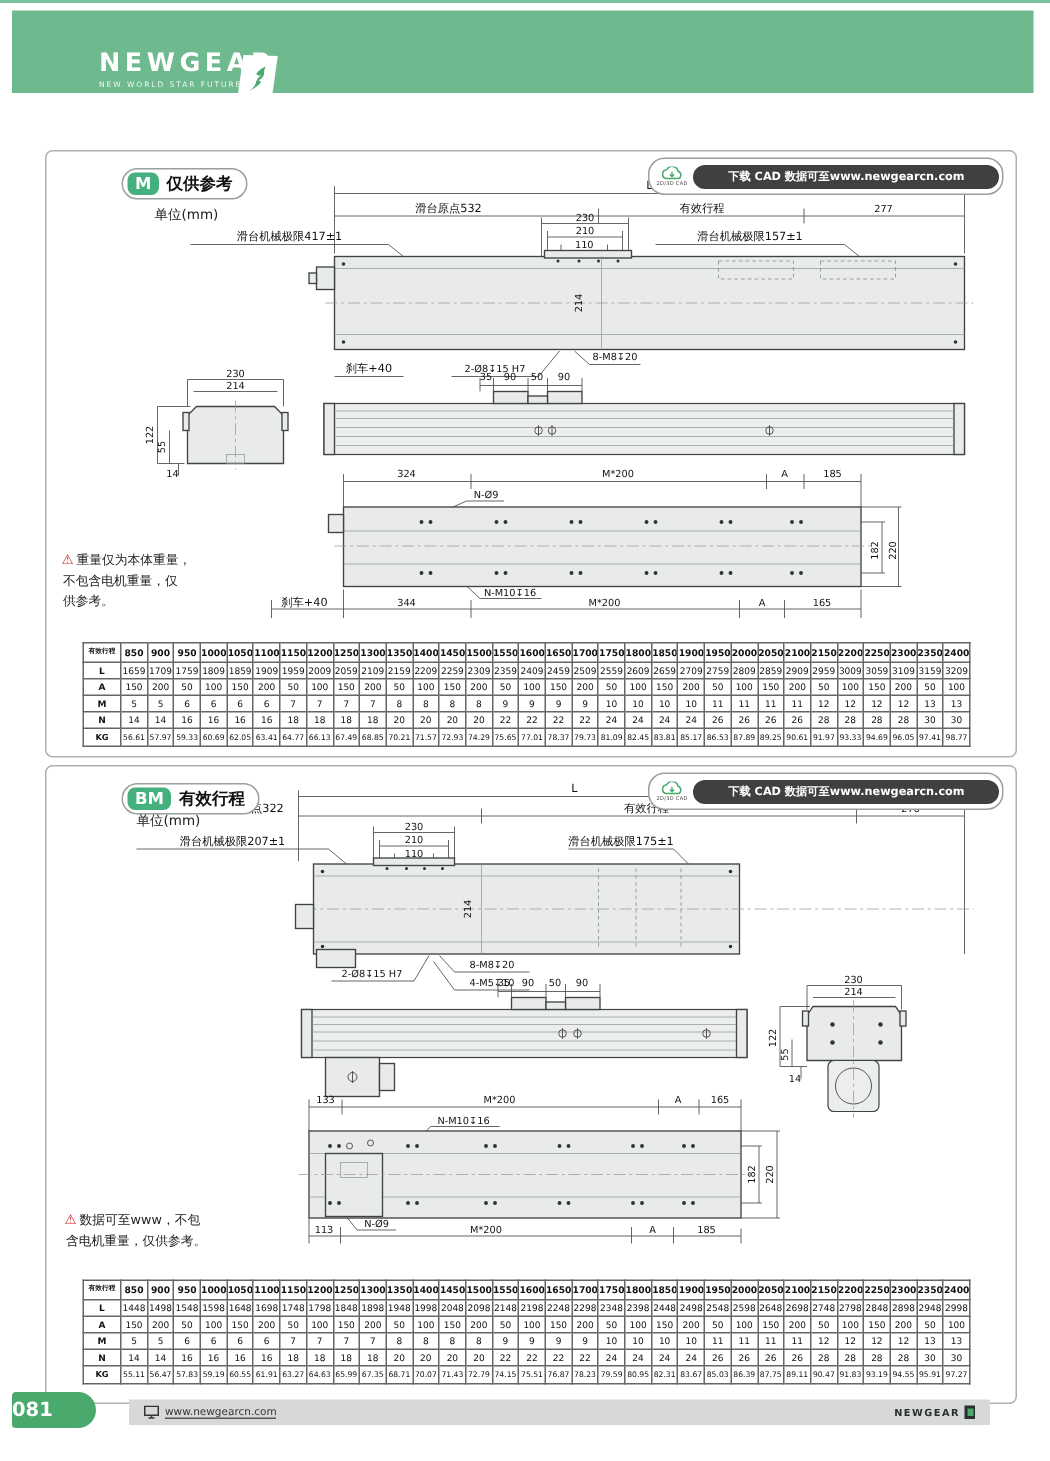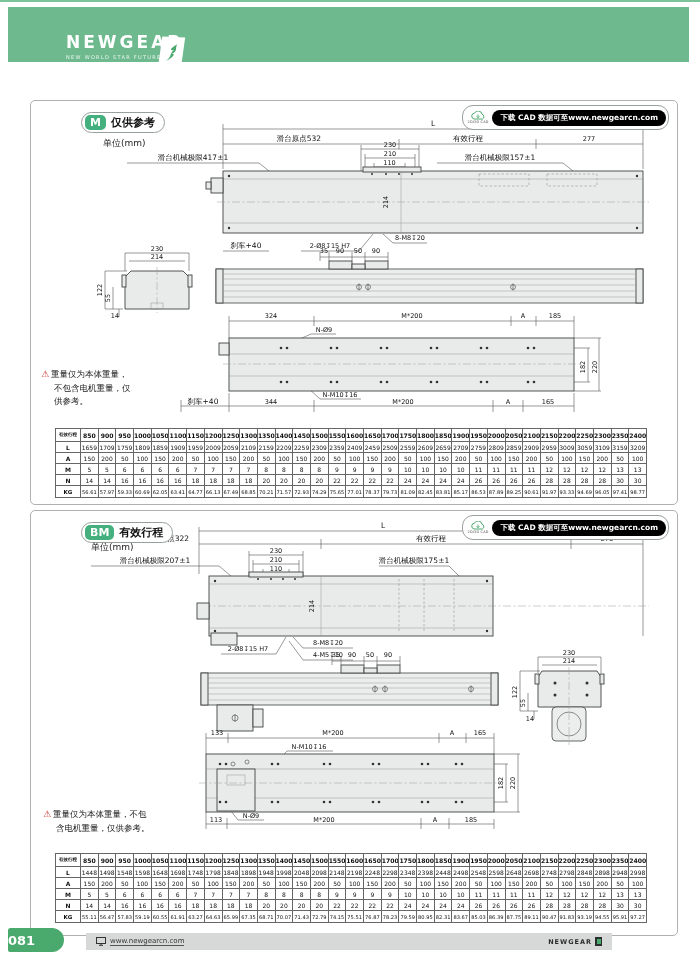--- a/index.html
+++ b/index.html
@@ -22,26 +22,26 @@
              border:1.5px solid #98a09c;border-radius:12px;background:#fff;padding:2px 9px 2px 3px;z-index:3}
   .badge-letter{background:#44b07e;color:#fff;font-weight:bold;font-size:11px;border-radius:5px;padding:1px 5px}
   .badge-title{font-weight:bold;font-size:11px;color:#111}
   .unit{position:absolute;font-size:9px;color:#222;z-index:3}
   #sec-m .unit{left:72px;top:36px}
   #sec-bm .unit{left:60px;top:30px}
   .cad{position:absolute;right:8px;top:4px;height:21px;border:1px solid #9aa19d;border-radius:11px;
        display:flex;align-items:center;padding:1px 2px 1px 5px;background:#fff;z-index:3}
   .cad-cloud{display:flex;flex-direction:column;align-items:center;margin-right:4px}
   .cad-cloud-label{font-size:3.4px;color:#444;letter-spacing:.2px}
-  .cad-pill{background:#000000;color:#fff;font-size:7.5px;border-radius:9px;padding:3px 8px;font-weight:bold;white-space:nowrap}
+  .cad-pill{background:#404040;color:#fff;font-size:7.5px;border-radius:9px;padding:3px 23px;font-weight:bold;white-space:nowrap}
   .warning{position:absolute;font-size:8.5px;color:#222;line-height:1.6;z-index:3}
   #sec-m .warning{left:10px;top:266px;width:185px}
   #sec-bm .warning{left:12px;top:296px;width:195px}
   .warn-icon{color:#c22;font-size:9px;margin-right:2px}
-  .warn-ind{margin-left:13px}
+  .warn-ind{margin-left:1px}
   
   .dl{stroke:#555;stroke-width:.6;fill:none}
   .dt{fill:#111;font-size:6.5px;text-anchor:middle}
   .dtc{fill:#111;font-size:7.5px;text-anchor:middle}
   .bodyA{fill:#e9ebeb;stroke:#3f4442;stroke-width:.9}
   .bodyB{fill:#eceeee;stroke:#3f4442;stroke-width:.8}
   .inner{stroke:#8a8f8e;stroke-width:.45;fill:none}
   .cl{stroke:#999;stroke-width:.5;stroke-dasharray:8 2.5 2 2.5;fill:none}
   .ph{stroke:#8a8f8e;stroke-width:.55;stroke-dasharray:2.5 2;fill:none}
   .hole{fill:#2f3331}
@@ -57,21 +57,21 @@
   .dtable tr.r0 td{font-weight:bold;font-size:6.1px}
   .dtable tr.r0 th{font-size:4.5px;line-height:1.05;white-space:normal}
   .dtable tr.r1,.dtable tr.r2,.dtable tr.r3,.dtable tr.r4{height:11px}
   .dtable tr.r5{height:12px}
   .dtable tr.r5 td{font-size:5.1px}
   .dtable tr.r5 th{font-size:5.5px}
   
   .footer-badge{position:absolute;left:8px;top:928px;width:56px;height:24px;background:#4aa96c;
                 border-radius:3px 14px 14px 3px;color:#fff;font-weight:bold;font-size:13px;
                 display:flex;align-items:center;justify-content:flex-start;z-index:4}
-  .footer-bar{position:absolute;left:86px;top:933px;width:526px;height:17px;background:#d7d9d8;
+  .footer-bar{position:absolute;left:86px;top:933px;width:574px;height:17px;background:#d7d9d8;
               display:flex;align-items:center;justify-content:space-between;padding:6px 10px;box-sizing:border-box}
   .footer-site{display:flex;align-items:center;gap:4px;font-size:7px;color:#333}
   .site-link{border-bottom:.6px solid #555;color:#333;text-decoration:none}
   .footer-brand{display:flex;align-items:center;gap:3px;font-size:6.5px;font-weight:bold;
                 letter-spacing:1px;color:#2b2f2e}
   .footer-mark{width:7px;height:9px;background:#2b2f2e;display:inline-block;position:relative}
   .footer-mark::after{content:"";position:absolute;left:1.5px;top:2px;width:4px;height:5px;background:#4aa96c}
 </style>
 </head>
 <body>
@@ -730,21 +730,21 @@
     <text class="dt" transform="translate(472,272) rotate(-90)">182</text>
     <text class="dt" transform="translate(484,272) rotate(-90)">220</text>
     <text class="dt" x="185" y="311">113</text>
     <text class="dt" x="220" y="307">N-Ø9</text>
     <text class="dt" x="293" y="311">M*200</text>
     <text class="dt" x="404" y="311">A</text>
     <text class="dt" x="440" y="311">185</text>
   </svg>
 
   <div class="warning">
-    <span class="warn-icon">⚠</span><span>重量仅为本体重量，不包</span><br>
+    <span class="warn-icon">⚠</span><span>数据可至www，不包</span><br>
     <span class="warn-ind">含电机重量，仅供参考。</span>
   </div>
 
   <table class="dtable">
     <tbody>
         <tr class="r0">
           <th>有效行程</th>
           <td>850</td>
           <td>900</td>
           <td>950</td>

